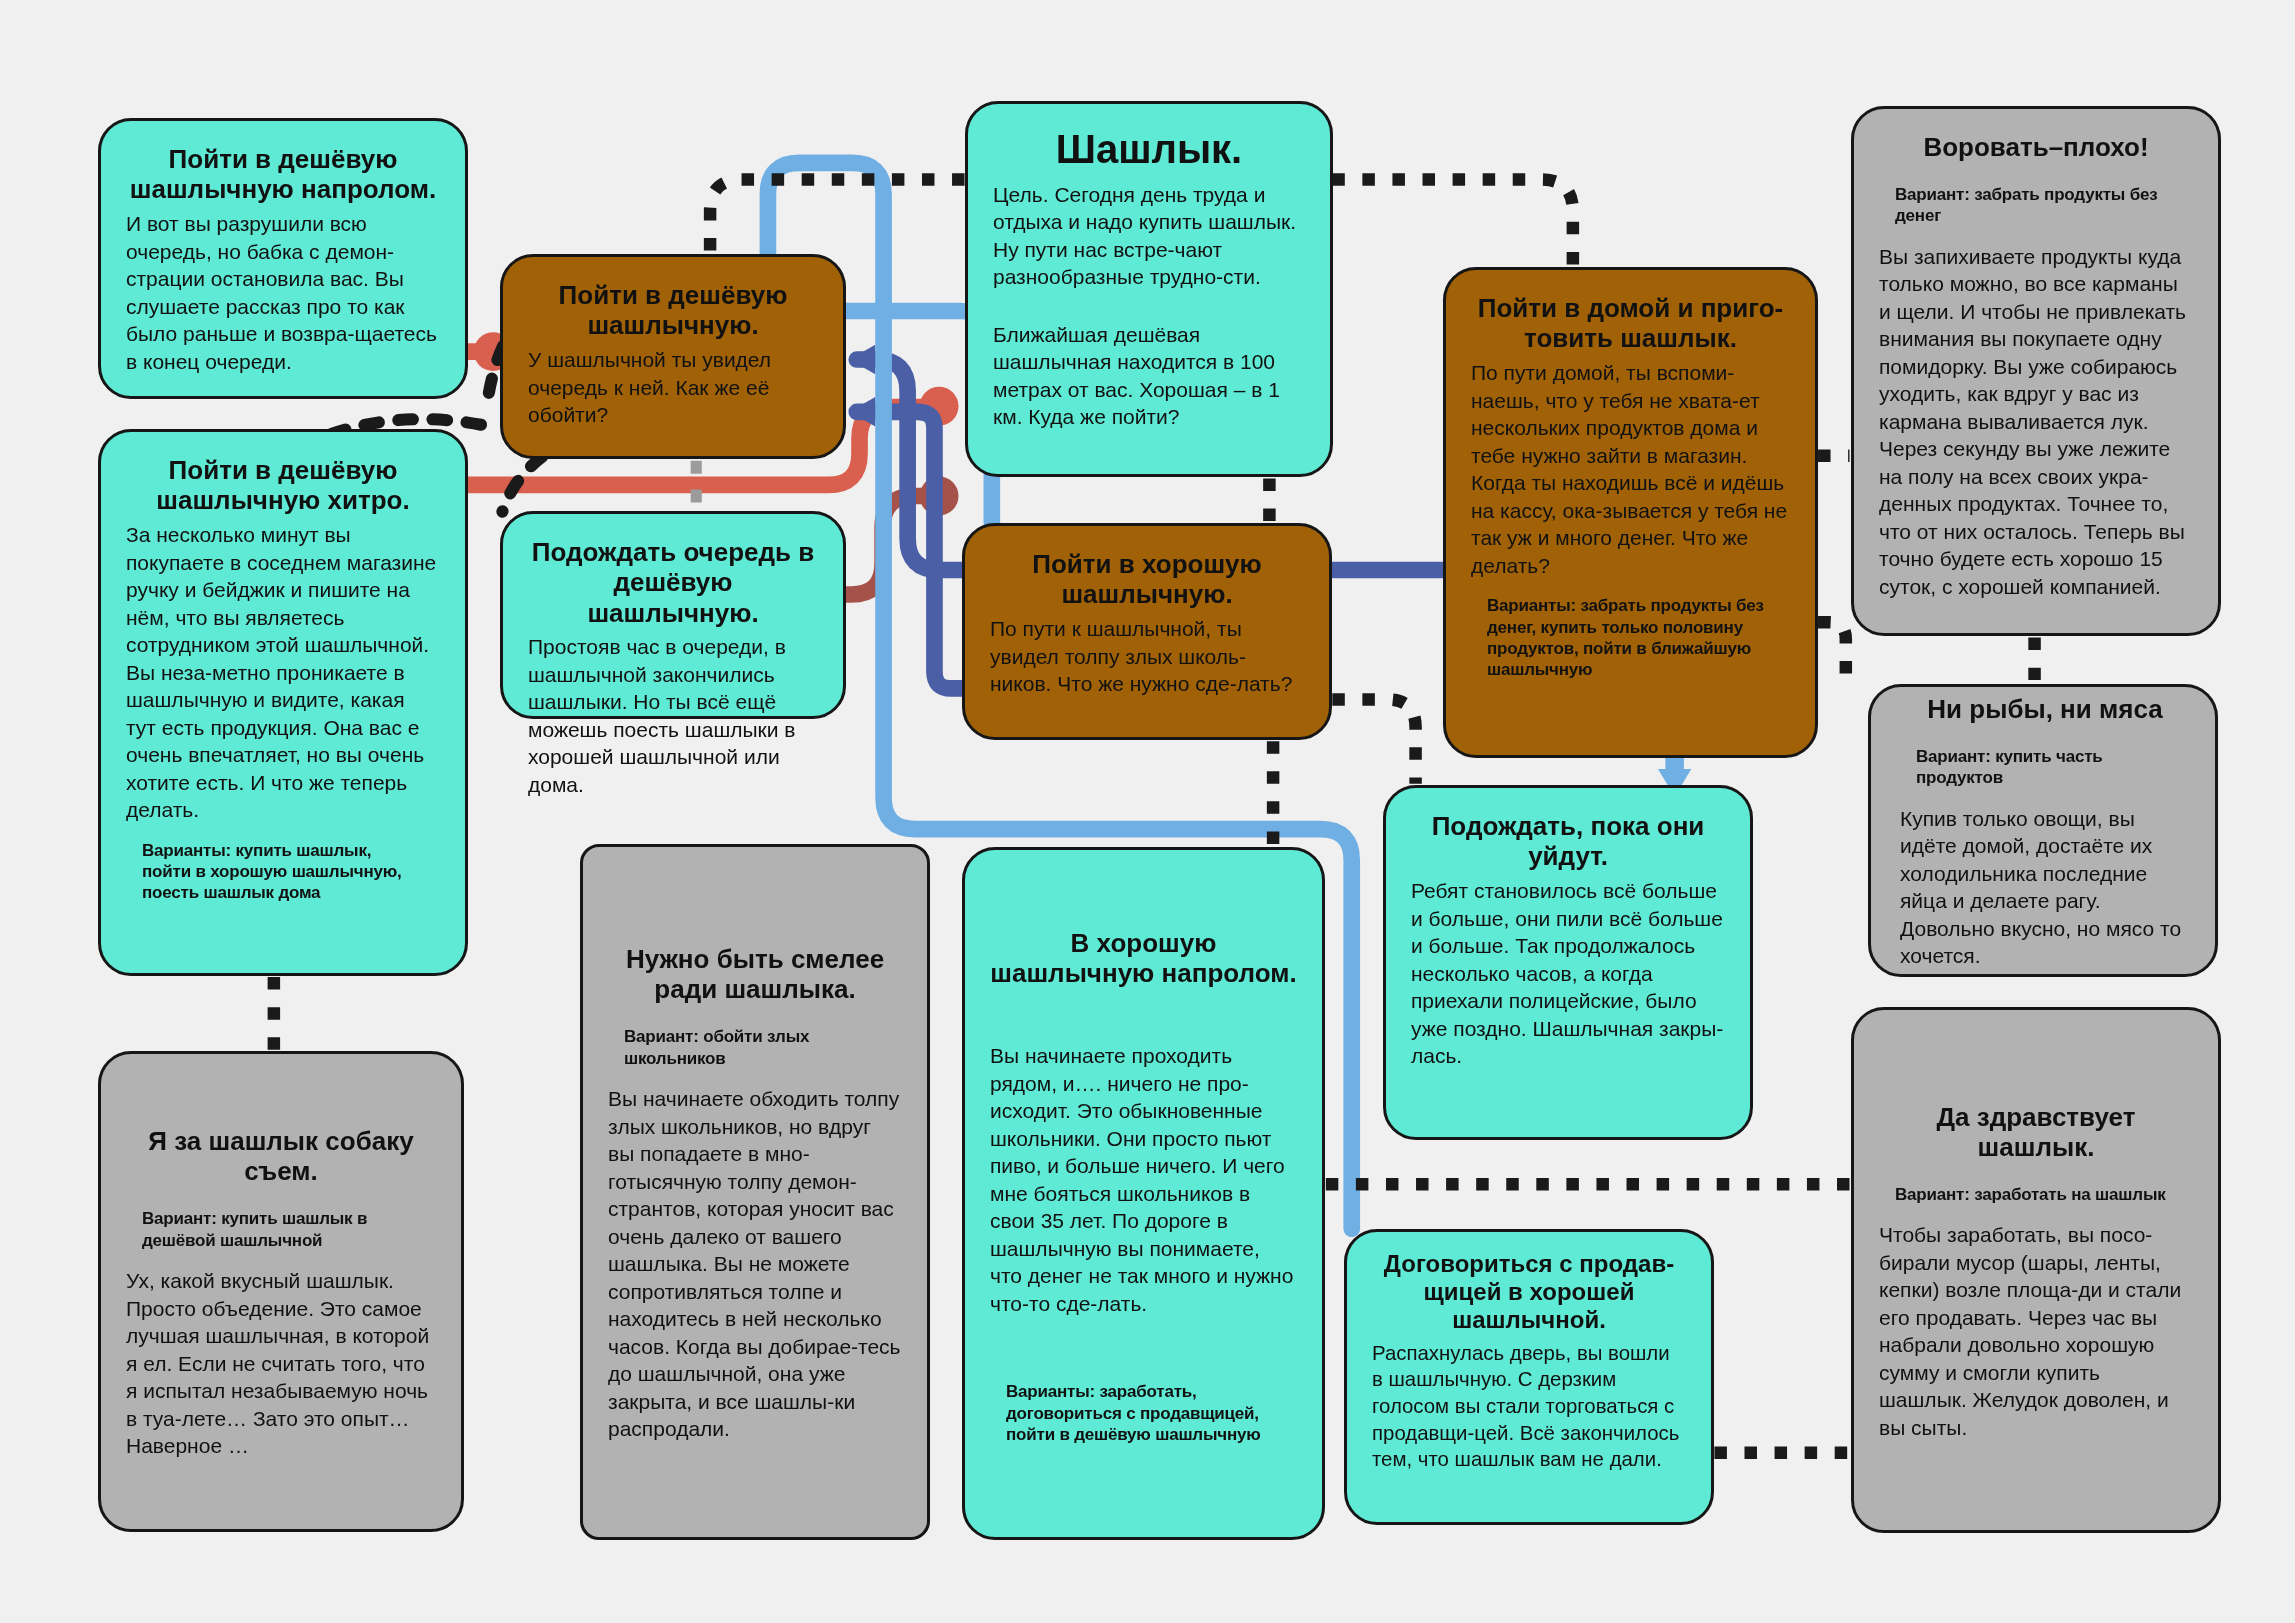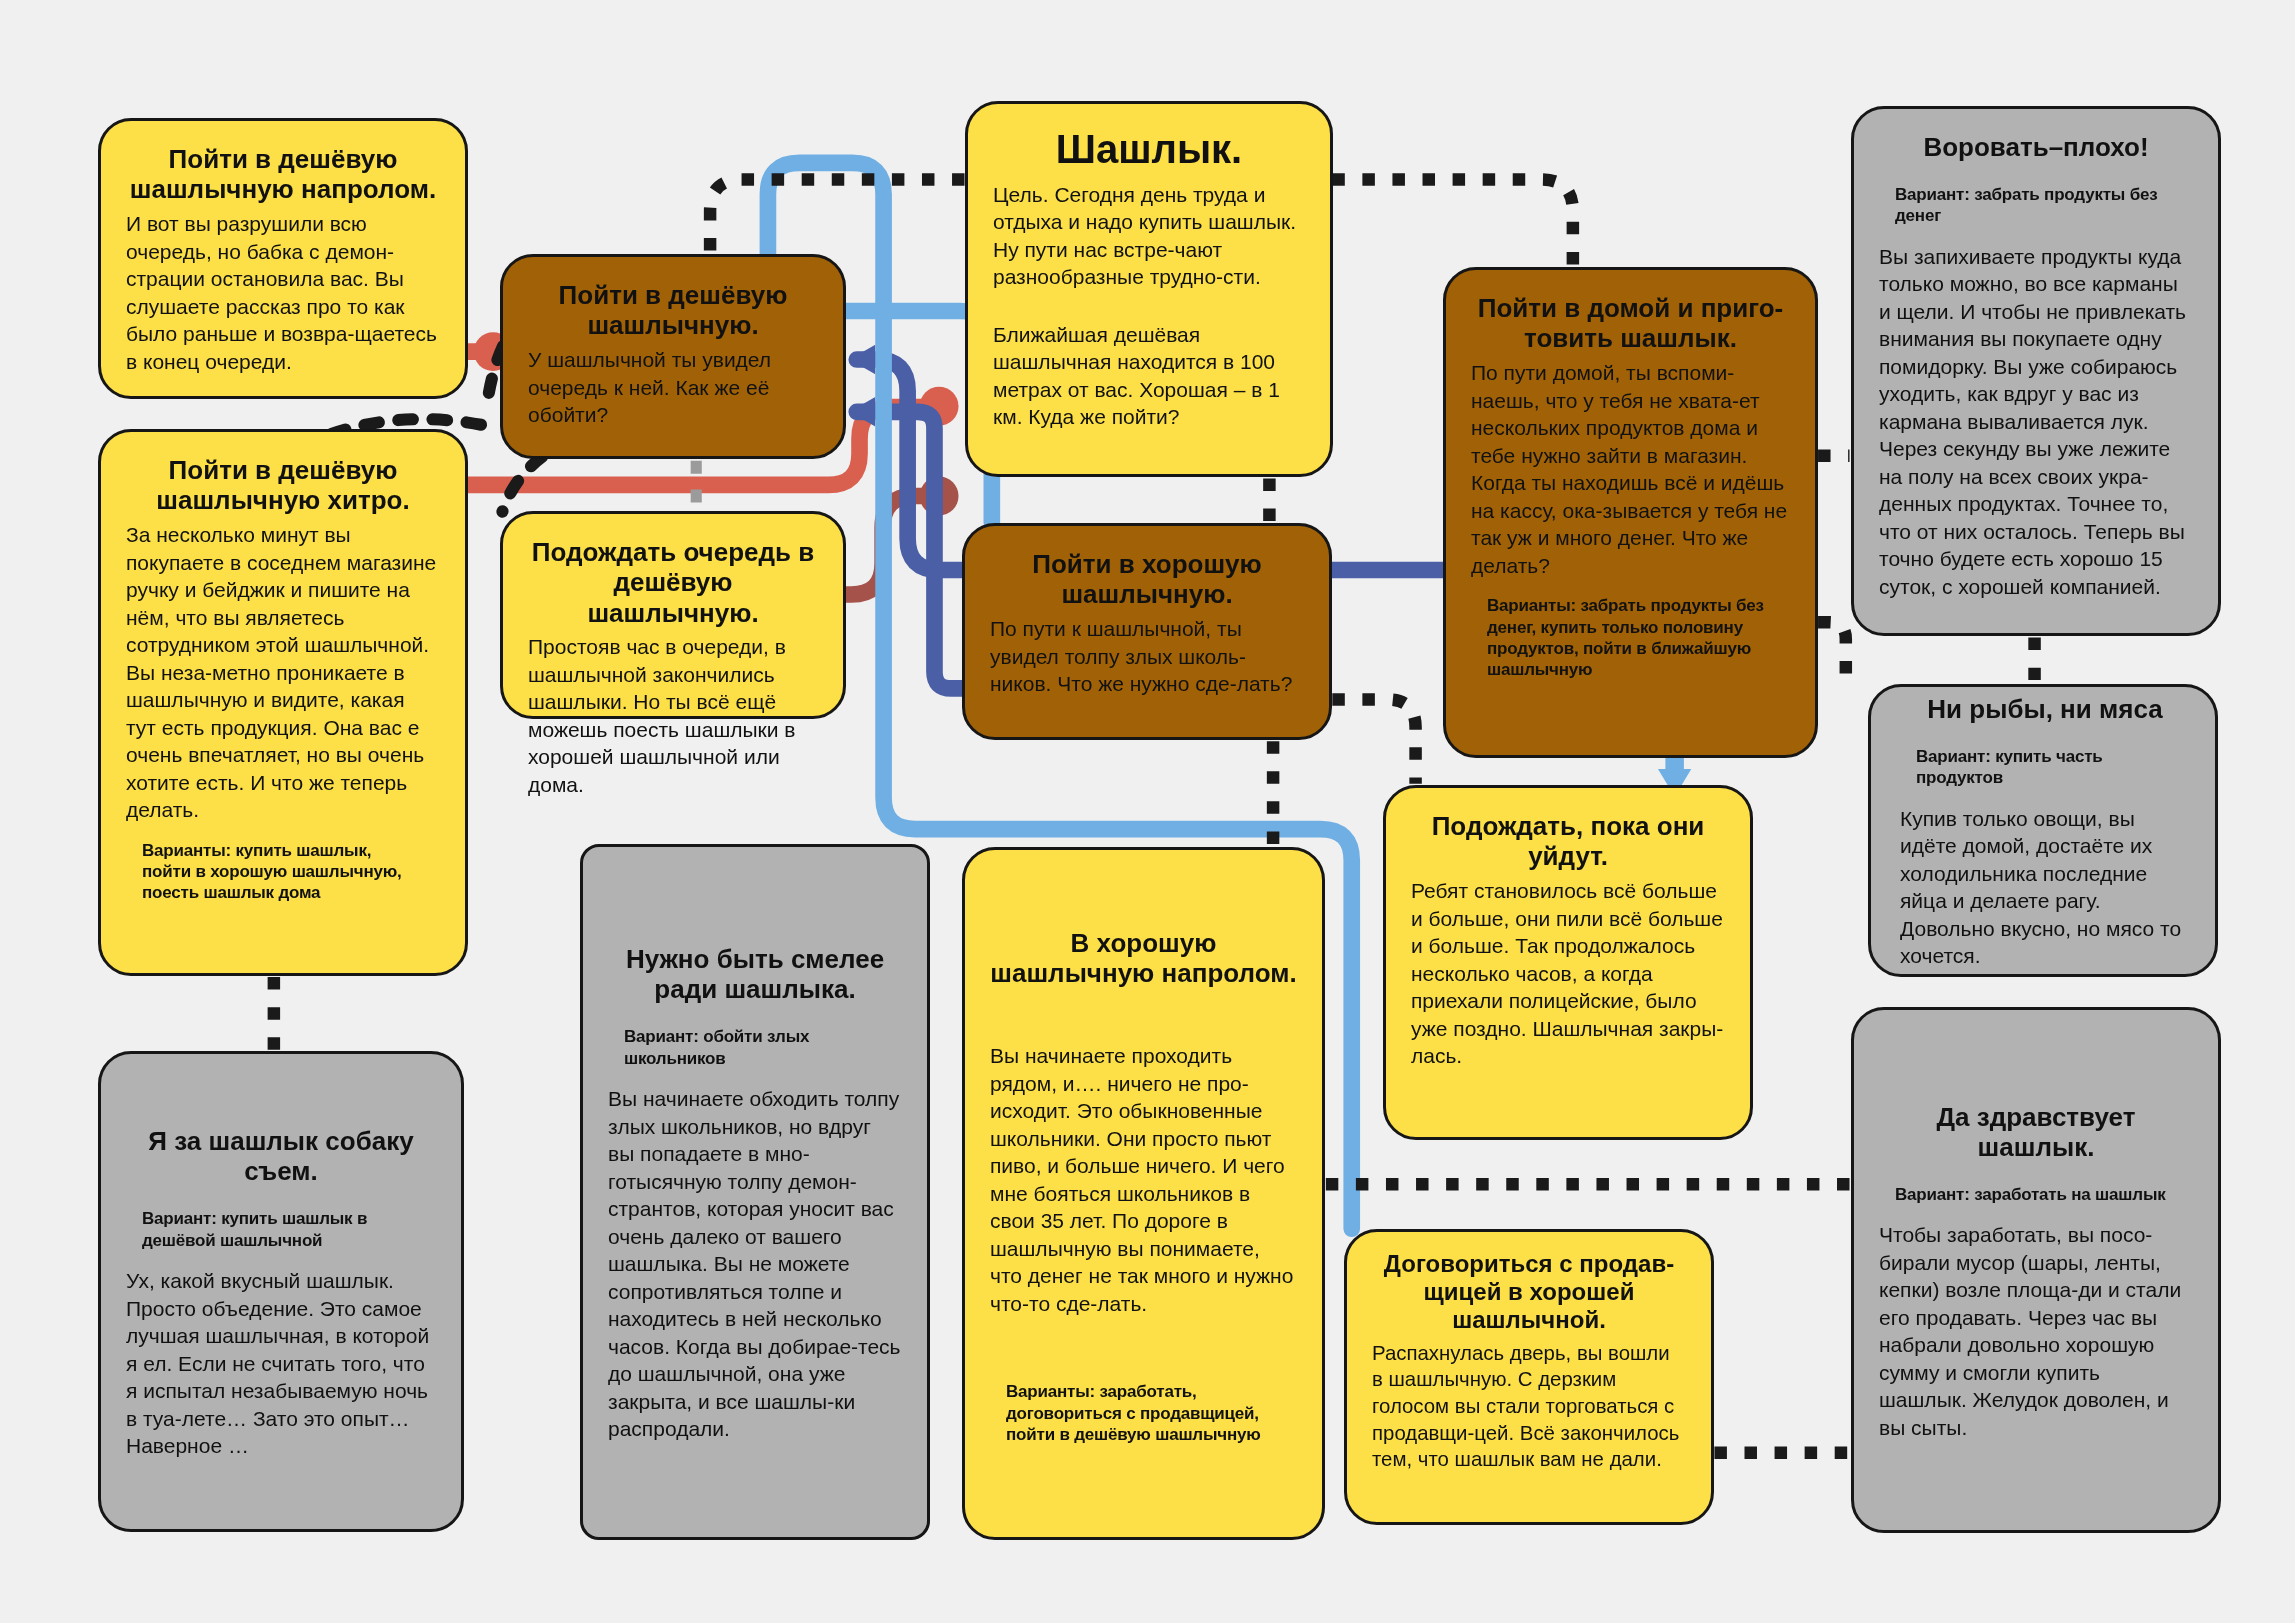--- a/index.html
+++ b/index.html
@@ -14,21 +14,21 @@
   svg.wires{position:absolute;left:0;top:0;}
   .node{
     position:absolute;
     box-sizing:border-box;
     border:3.2px solid #161616;
     border-radius:33px;
     padding:20.4px 25px;
     display:flex;
     flex-direction:column;
   }
-  .tone-light{background:#fde047;}
+  .tone-light{background:#5eead4;}
   .tone-medium{background:#a16207;}
   .tone-dark{background:#b2b2b2;}
   .v-center{justify-content:center;}
   .title{
     font-weight:bold;
     text-align:center;
     font-size:26px;
     line-height:1.16;
     margin:2.8px 0 5.6px 0;
   }

